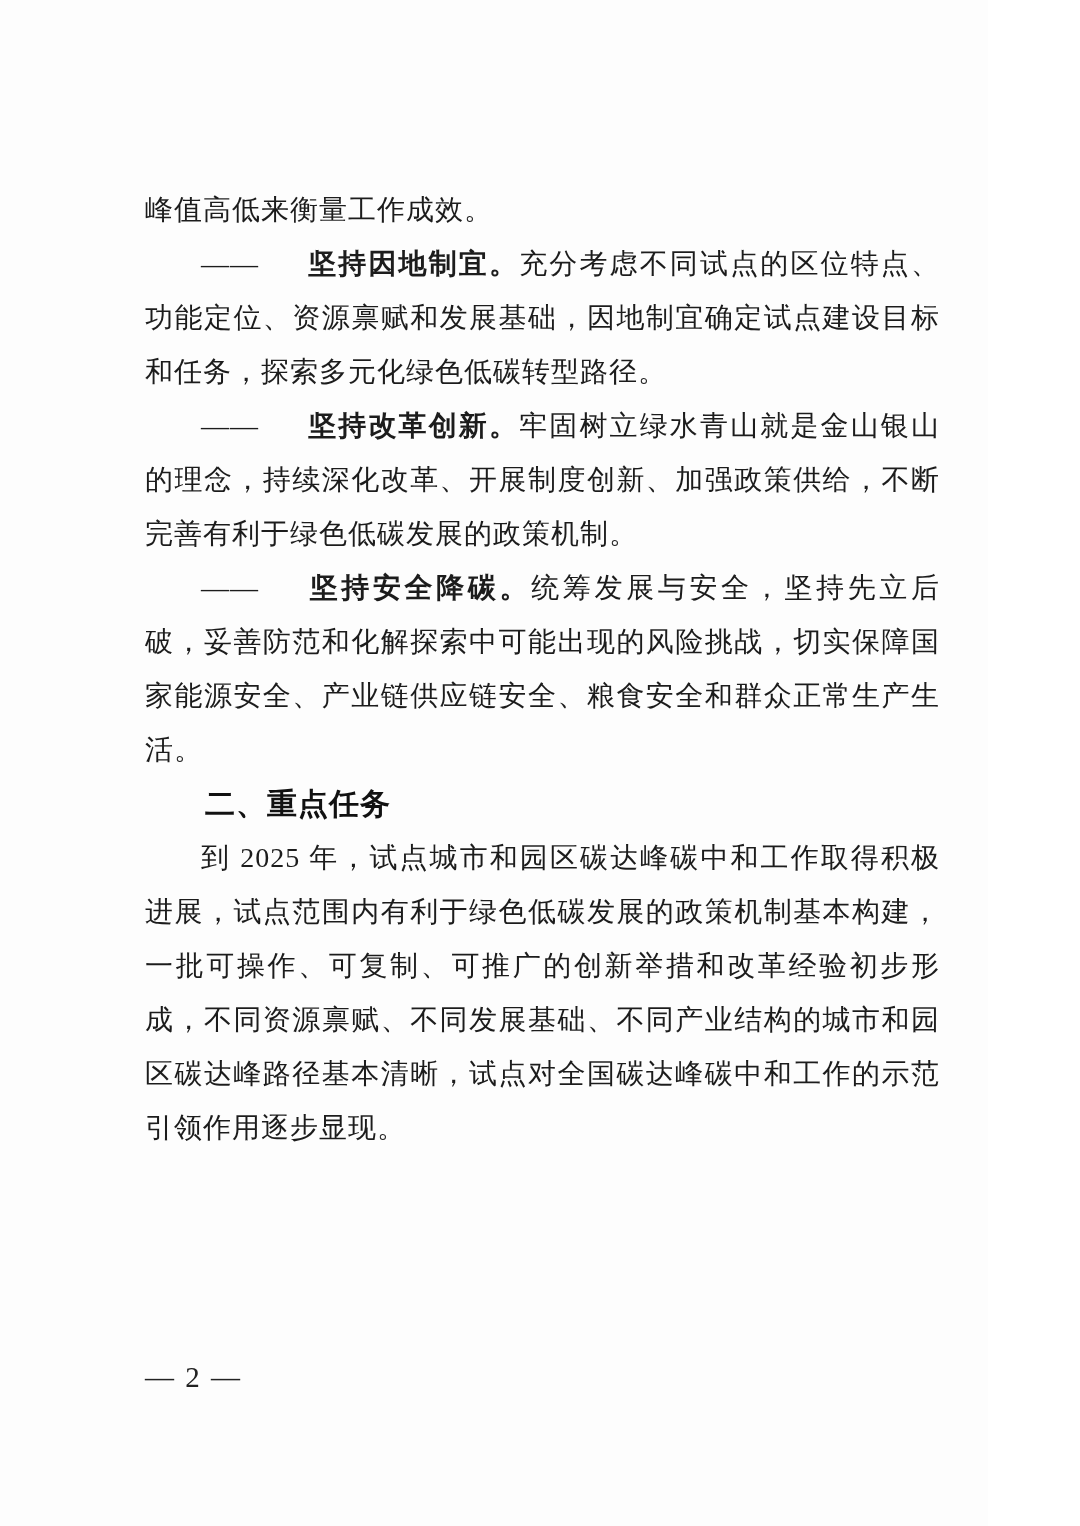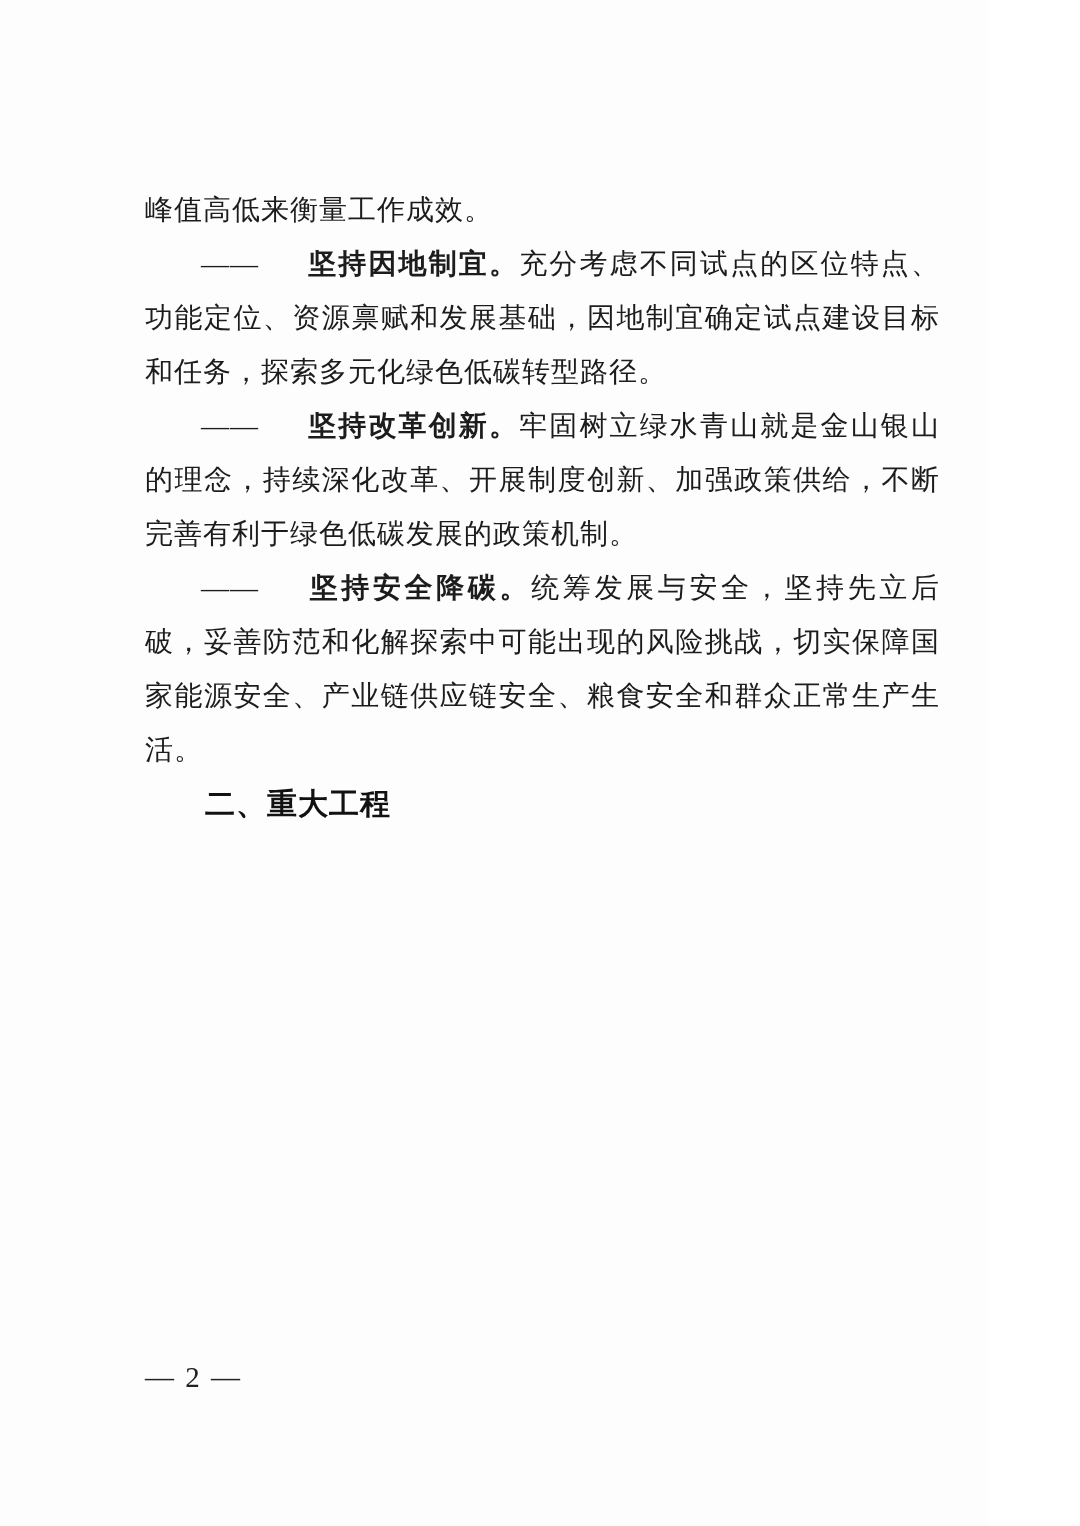--- a/index.html
+++ b/index.html
@@ -60,16 +60,17 @@
 </style>
 </head>
 <body>
 
 <div class="page">
   <div class="content" id="doc-content">
       <p class="para"><span>峰值高低来衡量工作成效。</span></p>
       <p class="para indent"><span>——</span><span class="bold-lead">坚持因地制宜。</span><span>充分考虑不同试点的区位特点、功能定位、资源禀赋和发展基础，因地制宜确定试点建设目标和任务，探索多元化绿色低碳转型路径。</span></p>
       <p class="para indent"><span>——</span><span class="bold-lead">坚持改革创新。</span><span>牢固树立绿水青山就是金山银山的理念，持续深化改革、开展制度创新、加强政策供给，不断完善有利于绿色低碳发展的政策机制。</span></p>
       <p class="para indent"><span>——</span><span class="bold-lead">坚持安全降碳。</span><span>统筹发展与安全，坚持先立后破，妥善防范和化解探索中可能出现的风险挑战，切实保障国家能源安全、产业链供应链安全、粮食安全和群众正常生产生活。</span></p>
-      <p class="heading"><span class="bold-lead">二、重大工程</span></p>
+      <p class="heading"><span class="bold-lead">二、重点任务</span></p>
+      <p class="para indent"><span>到 2025 年，试点城市和园区碳达峰碳中和工作取得积极进展，试点范围内有利于绿色低碳发展的政策机制基本构建，一批可操作、可复制、可推广的创新举措和改革经验初步形成，不同资源禀赋、不同发展基础、不同产业结构的城市和园区碳达峰路径基本清晰，试点对全国碳达峰碳中和工作的示范引领作用逐步显现。</span></p>
     </div>
   <div class="page-number">— 2 —</div>
 </div>
 
 </body></html>

